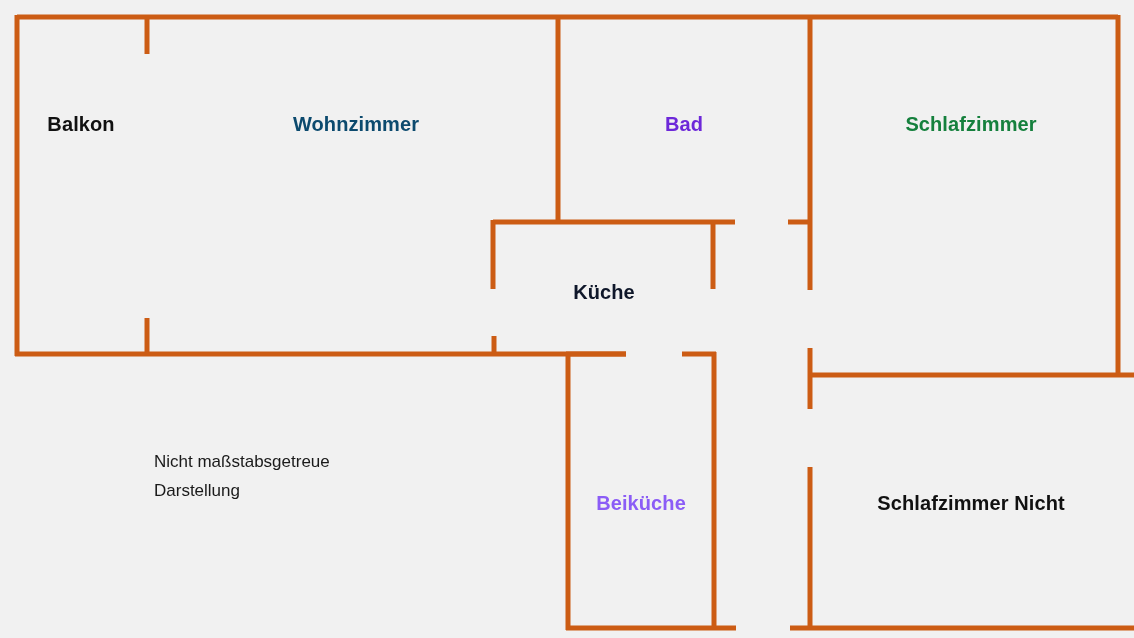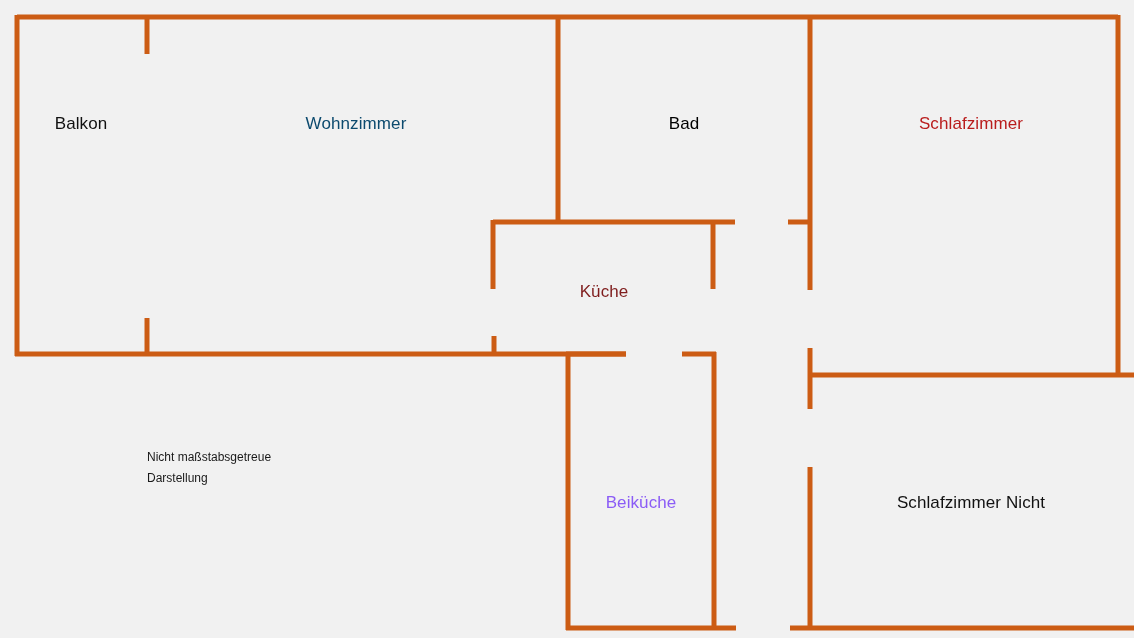--- a/index.html
+++ b/index.html
@@ -28,36 +28,37 @@
   }
   .wall {
     stroke: #cc5c14;
     stroke-width: 5;
     stroke-linecap: butt;
     fill: none;
   }
   .room-label {
     position: absolute;
     font-family: "Liberation Sans", sans-serif;
-    font-size: 17px;
-    font-weight: 400;
+    font-size: 20px;
+    font-weight: 700;
     color: #111111;
     letter-spacing: 0.1px;
     white-space: nowrap;
     transform: translate(-50%, -50%);
     line-height: 1.2;
   }
   .note-text {
     position: absolute;
     font-family: "Liberation Sans", sans-serif;
-    font-size: 12px;
+    font-size: 17px;
     font-weight: 400;
     color: #1a1a1a;
     line-height: 1.72;
     white-space: pre-line;
+    margin-left: 7px;
   }
 </style>
 </head>
 <body>
 
 <div id="floorplan-root">
 
   <svg id="plan-svg" viewBox="0 0 1134 638">
     <g id="walls-group">
         <path d="M 17 17 L 1118 17" class="wall" stroke="#cc5c14"></path>
@@ -81,23 +82,23 @@
         <path d="M 810 348 L 810 409" class="wall" stroke="#cc5c14"></path>
         <path d="M 808 375 L 1134 375" class="wall" stroke="#cc5c14"></path>
         <path d="M 810 467 L 810 630" class="wall" stroke="#cc5c14"></path>
         <path d="M 790 628 L 1134 628" class="wall" stroke="#cc5c14"></path>
       </g>
   </svg>
 
   <div id="labels-layer">
       <div class="room-label" style="left: 81px; top: 124px; color: rgb(17, 17, 17);">Balkon</div>
       <div class="room-label" style="left: 356px; top: 124px; color: #0c4a6e;">Wohnzimmer</div>
-      <div class="room-label" style="left: 684px; top: 124px; color: #000000;">Bad</div>
-      <div class="room-label" style="left: 971px; top: 124px; color: #b91c1c; text-align: center;">Schlafzimmer</div>
-      <div class="room-label" style="left: 604px; top: 292px; color: #7f1d1d;">Küche</div>
+      <div class="room-label" style="left: 684px; top: 124px; color: #6d28d9;">Bad</div>
+      <div class="room-label" style="left: 971px; top: 124px; color: #15803d; text-align: center;">Schlafzimmer</div>
+      <div class="room-label" style="left: 604px; top: 292px; color: #0f172a;">Küche</div>
       <div class="room-label" style="left: 641px; top: 503px; color: #8b5cf6;">Beiküche</div>
       <div class="room-label" style="left: 971px; top: 503px; color: rgb(17, 17, 17);">Schlafzimmer Nicht</div>
     </div>
 
   <div class="note-text" id="scale-note" style="left: 147px; top: 447px;">Nicht maßstabsgetreue
 Darstellung</div>
 
 </div>
 
 </body></html>

